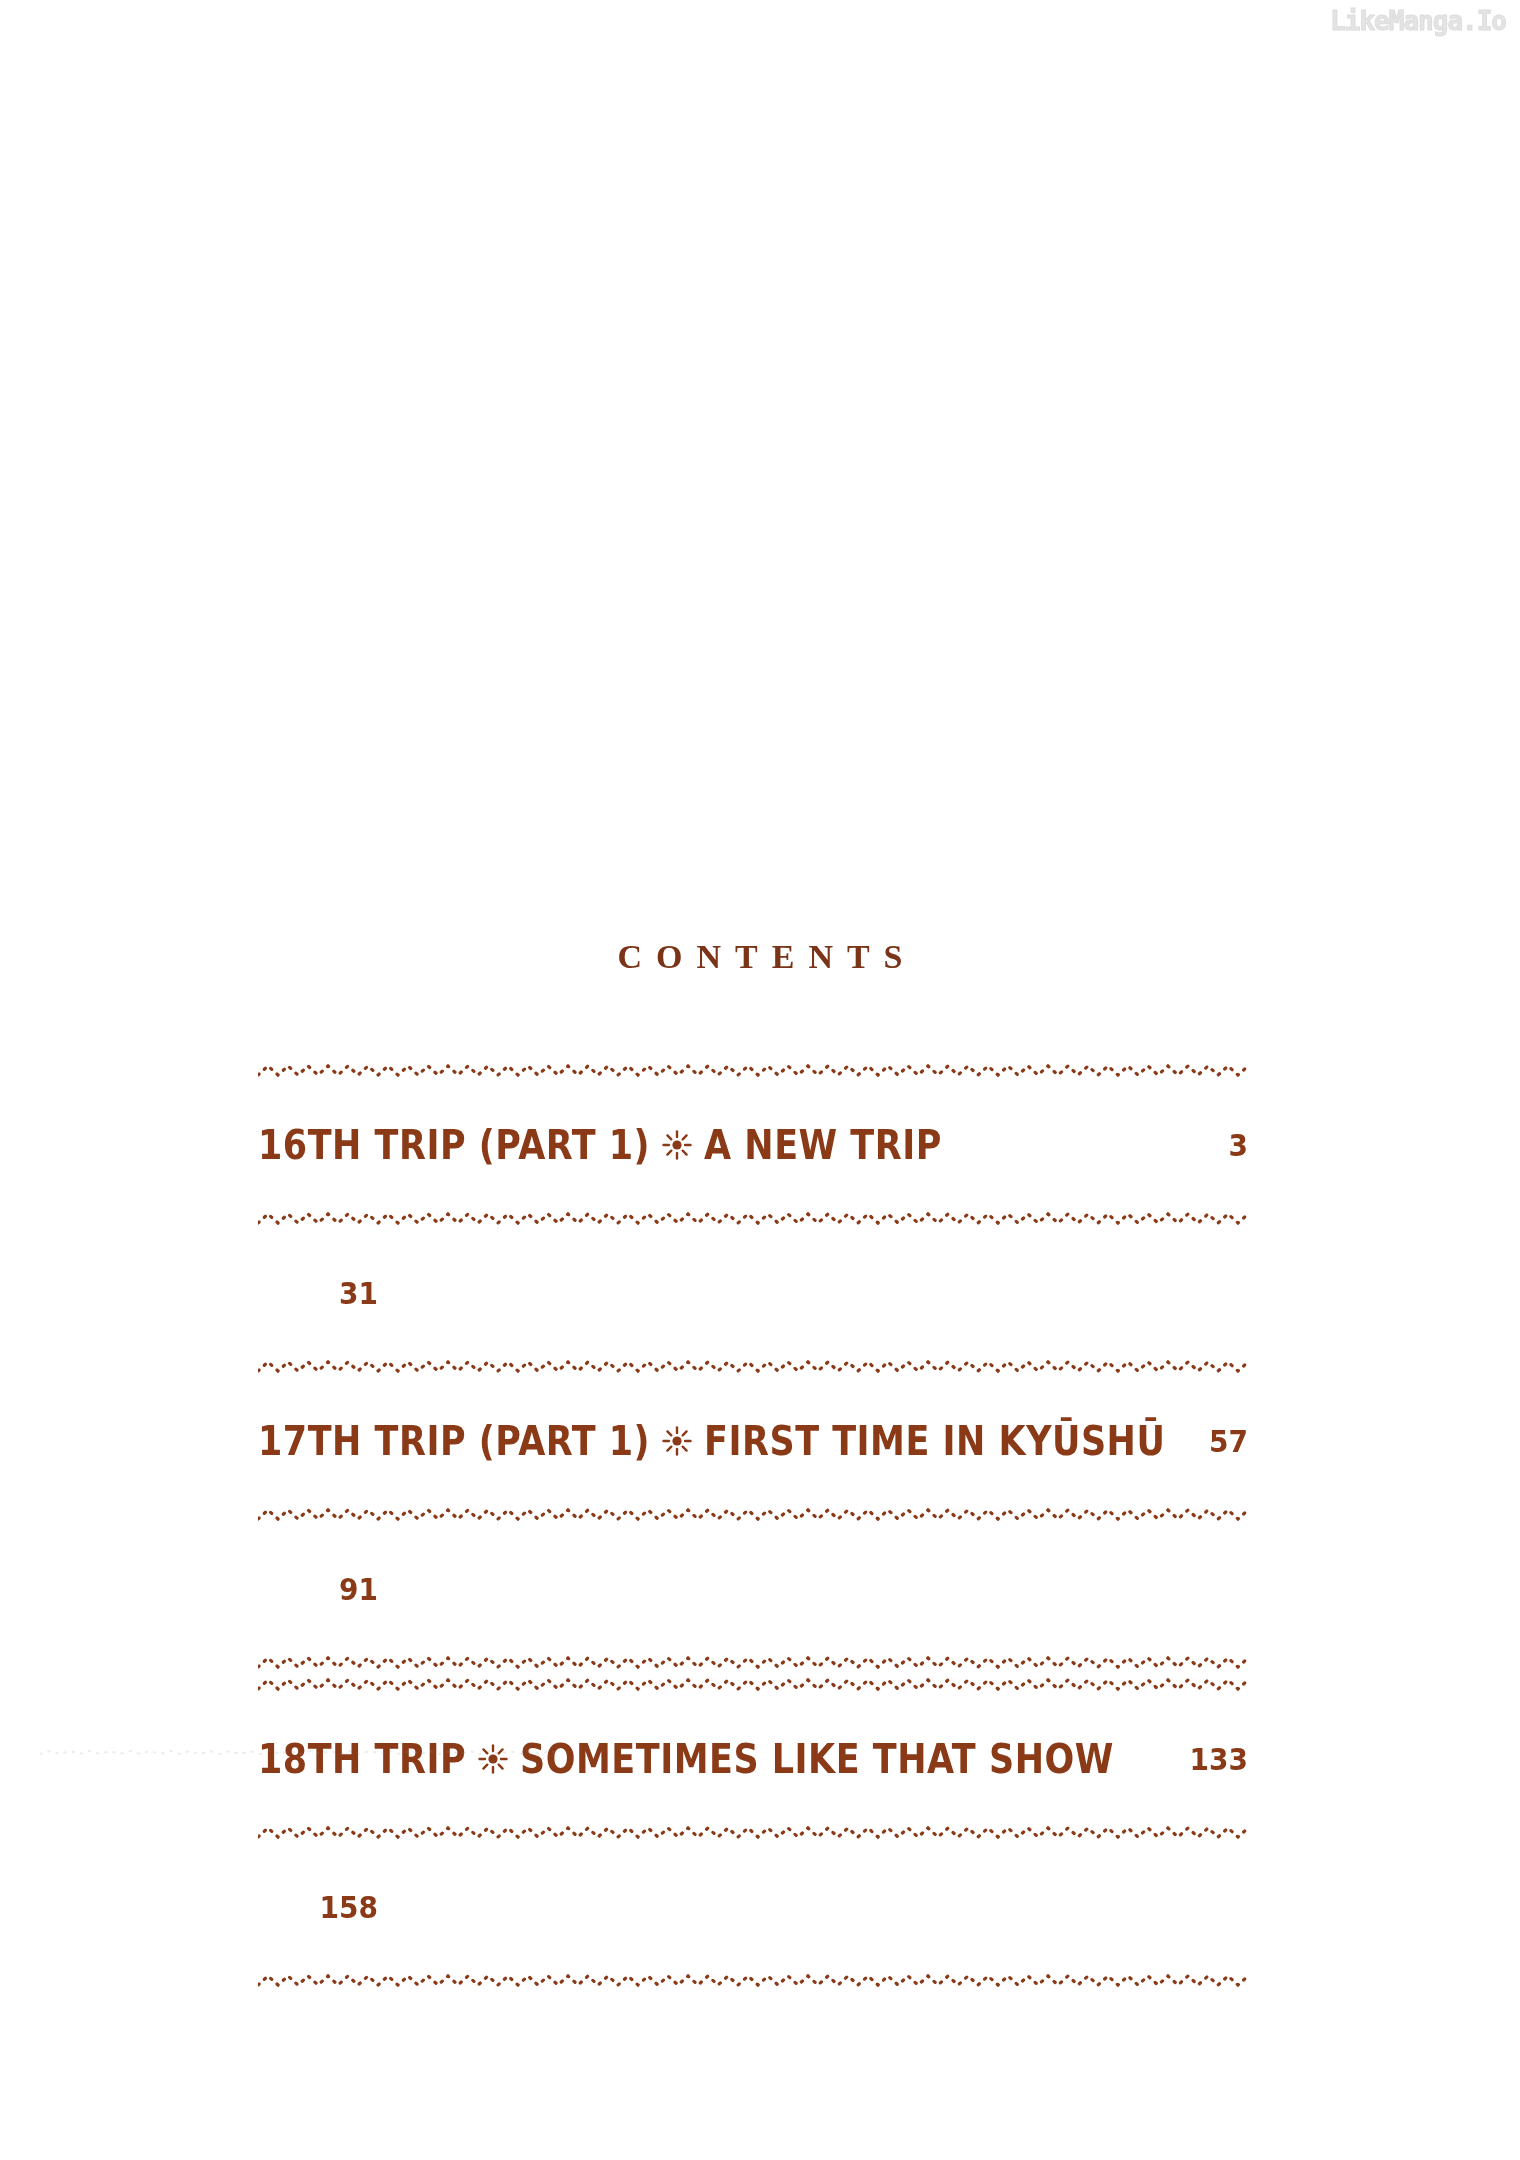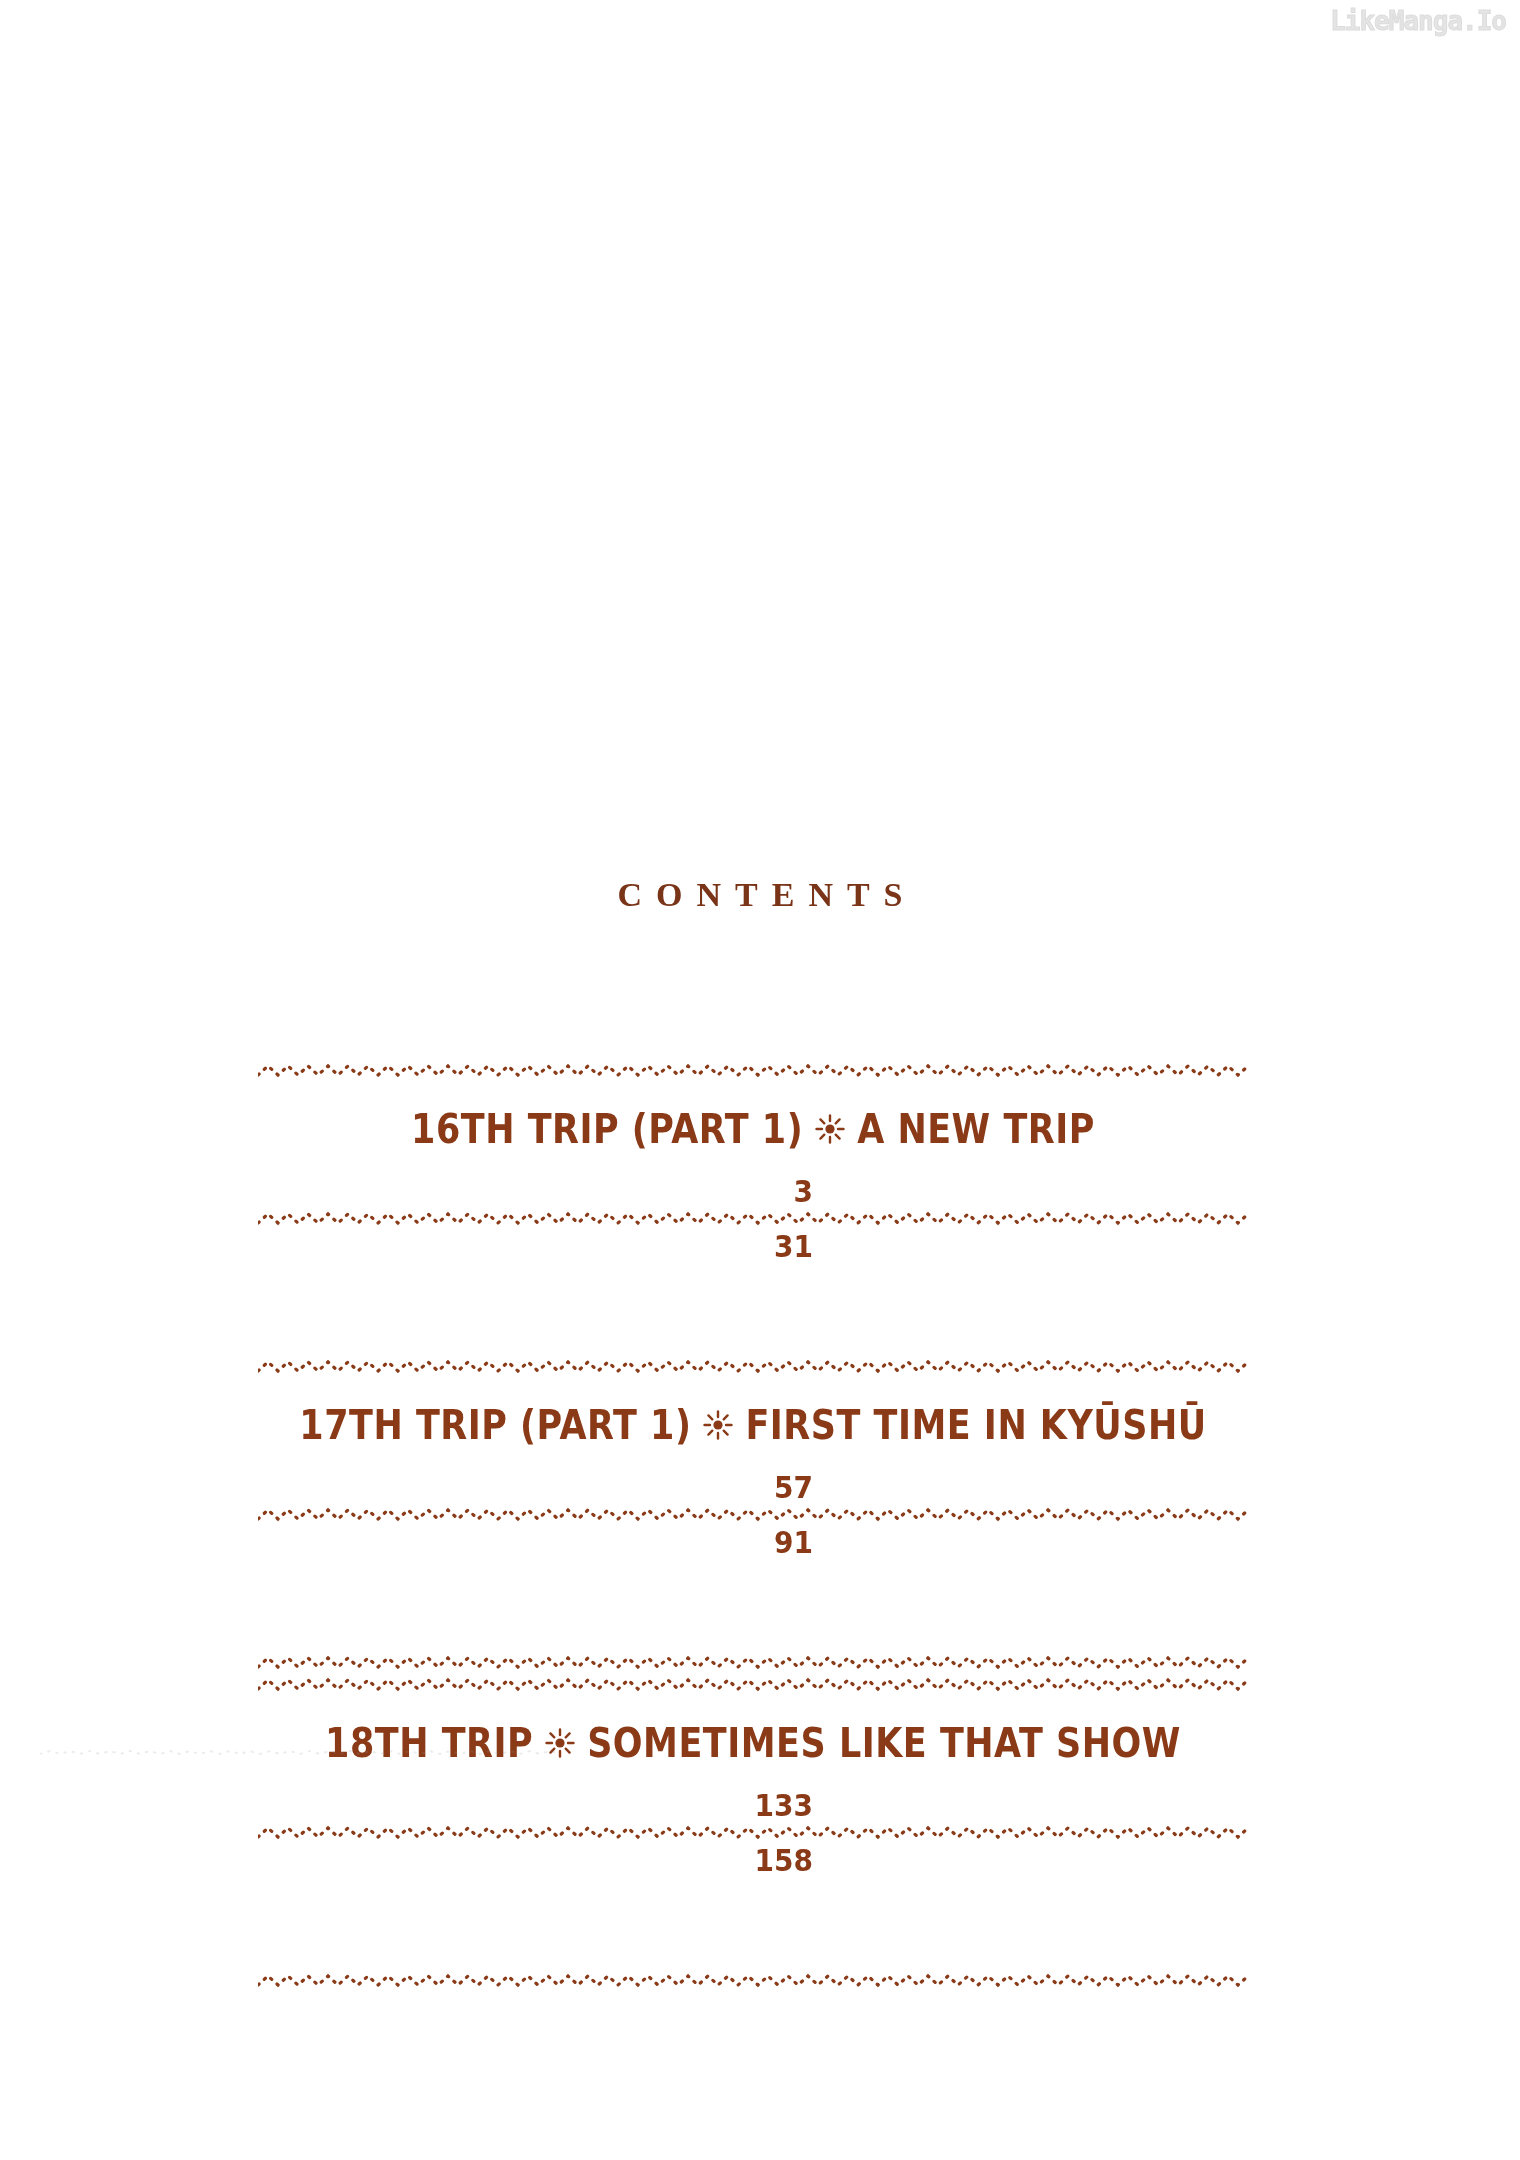--- a/index.html
+++ b/index.html
@@ -33,21 +33,21 @@
   .page {
     position: absolute;
     left: 0;
     top: 0;
     width: 1520px;
     height: 1768px;
   }
 
   .toc-title {
     position: absolute;
-    top: 876px;
+    top: 938px;
     left: 0;
     width: 1520px;
     text-align: center;
     font-family: "Liberation Serif", serif;
     font-weight: bold;
     font-size: 34px;
     letter-spacing: 14px;
     text-indent: 14px;
     color: #7a3418;
   }
@@ -65,21 +65,20 @@
     position: relative;
     overflow: hidden;
   }
   .sep svg { display: block; }
 
   .toc-row {
     height: 126px;
     display: flex;
     align-items: center;
     position: relative;
-    flex-direction: column;
   }
 
   .entry {
     display: flex;
     align-items: center;
     flex: 1 1 auto;
     min-width: 0;
   }
 
   .entry-label {

